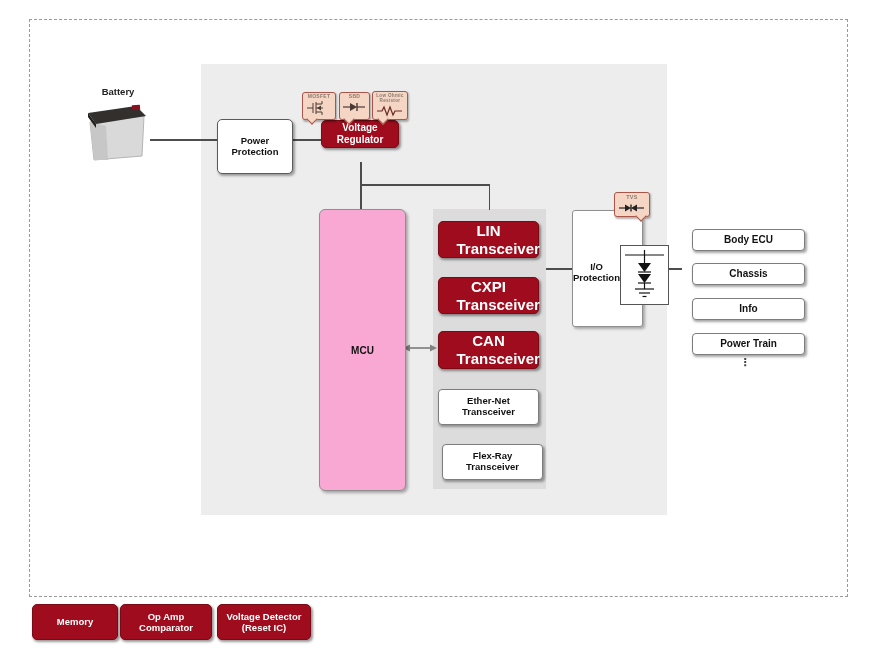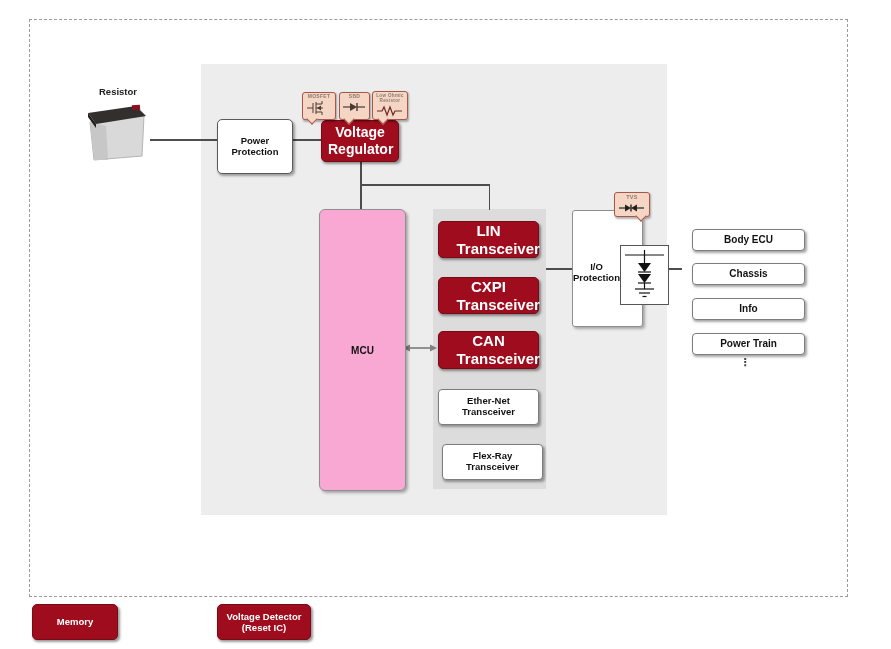--- a/index.html
+++ b/index.html
@@ -56,21 +56,21 @@
 </style>
 </head>
 <body>
 
 <div class="page">
 
   <div class="dashed-frame"></div>
   <div class="panel"></div>
   <div class="group"></div>
 
-  <div class="battery-label">Resistor</div>
+  <div class="battery-label">Battery</div>
   <div class="battery">
     <svg width="70" height="64">
       <polygon points="8,22 62,16 60,56 12,60" fill="#d9d9d9" stroke="#b5b5b5" stroke-width="1"></polygon>
       <polygon points="8,22 24,26 26,60 12,60" fill="#c7c7c7"></polygon>
       <polygon points="6,13 54,6 64,16 14,24" fill="#332f2d"></polygon>
       <polygon points="6,13 14,24 14,28 6,17" fill="#1f1c1a"></polygon>
       <rect x="50" y="5" width="8" height="5" fill="#8a1020" transform="rotate(-5 54 7)"></rect>
     </svg>
   </div>
 
@@ -87,21 +87,21 @@
       <line x1="4" y1="5" x2="30" y2="5" stroke="#808080" stroke-width="1.7"></line>
       <polygon points="0,5 7,1.5 7,8.5" fill="#808080"></polygon>
       <polygon points="34,5 27,1.5 27,8.5" fill="#808080"></polygon>
     </svg>
   </div>
 
   <div class="box white-box" style="left:217px;top:119px;width:76px;height:55px;">
     <span class="inner-narrow">Power Protection</span>
   </div>
 
-  <div class="box red-box" style="left:321px;top:120px;width:78px;height:42px;font-size:14px;">
+  <div class="box red-box" style="left:321px;top:120px;width:78px;height:28px;font-size:10px;">
     <span class="inner-narrow">Voltage Regulator</span>
   </div>
 
   <div class="callout" style="left:302px;top:92px;width:34px;height:28px;">
     <span class="ttl">MOSFET</span>
     <svg width="26" height="16">
       <g stroke="#4a3a35" stroke-width="1" fill="none">
         <line x1="1" y1="8" x2="7" y2="8"></line>
           <line x1="7" y1="3" x2="7" y2="13"></line>
         <line x1="10" y1="2" x2="10" y2="14"></line>
@@ -196,17 +196,20 @@
     <span>Info</span>
   </div>
   <div class="box white-box thin-border ecu" style="top:333px;">
     <span>Power Train</span>
   </div>
   <div class="ellipsis">⋮</div>
 
   <div class="box red-box bottom-red" style="left:32px;width:86px;">
     <span>Memory</span>
   </div>
+  <div class="box red-box bottom-red" style="left:120px;width:92px;">
+    <span class="inner-narrow76">Op Amp Comparator</span>
+  </div>
   <div class="box red-box bottom-red" style="left:217px;width:94px;">
     <span class="inner-narrow76" style="max-width:86px;">Voltage Detector (Reset IC)</span>
   </div>
 
 </div>
 
 </body></html>

